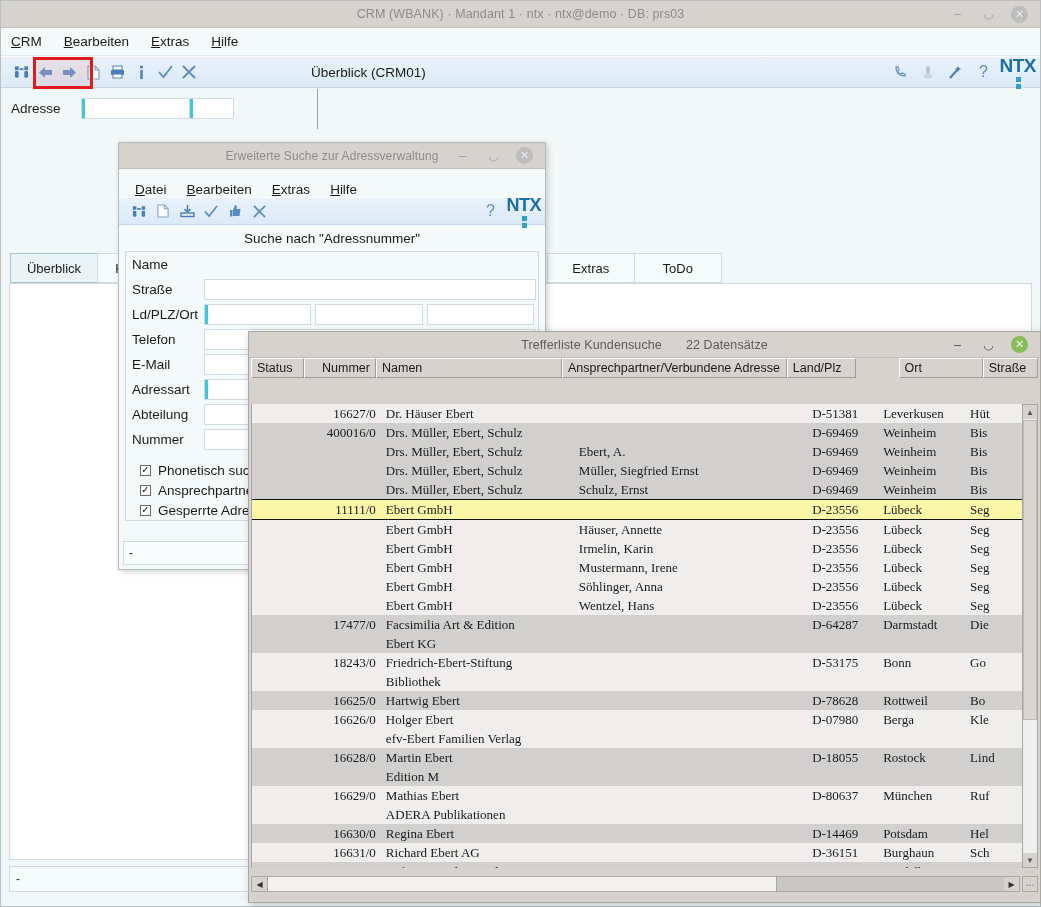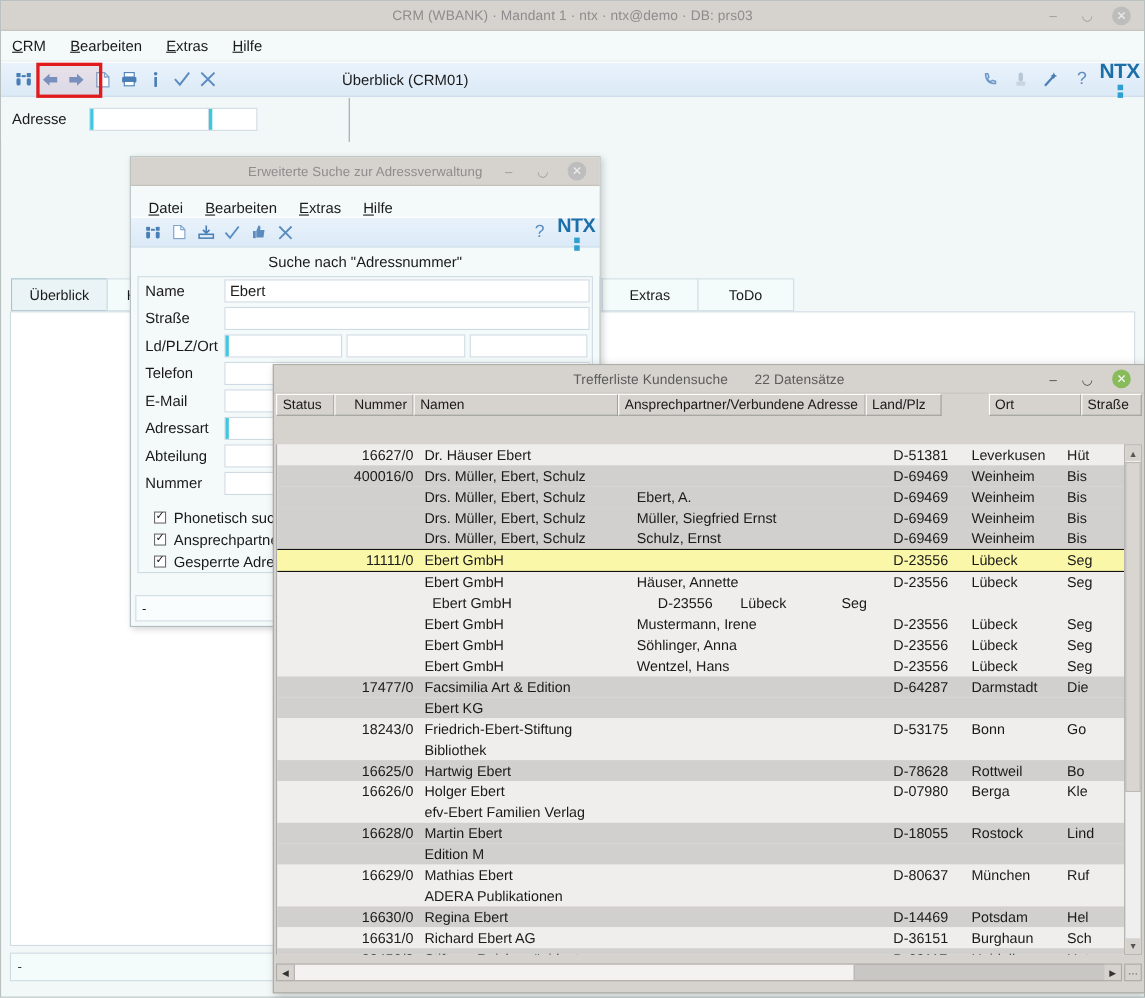--- a/index.html
+++ b/index.html
@@ -280,21 +280,21 @@
     cursor: default;
     white-space: nowrap; overflow: hidden;
   }
   .gh.num { justify-content: flex-end; }
   .grid-body {
     position: absolute; left: 2px; right: 18px; top: 46px; bottom: 34px;
     overflow: hidden;
     background: #efefef;
     border-left: 1px solid #a6a6a6;
   }
-  .grow { display: flex; }
+  .grow { display: flex; font-family: Liberation Serif, serif; }
   .grow.alt0 { background: #f0eeec; }
   .grow.alt1 { background: #d2d0ce; }
   .grow.sel {
     background: #fbf7a8;
     border-top: 1px solid #111;
     border-bottom: 1px solid #111;
   }
   .gc {
     font-size: 13px;
     padding: 0 5px;
@@ -563,23 +563,20 @@
           </span>
       </span>
     </div>
   </div>
 
   <div class="dlg-subtitle">Suche nach "Adressnummer"</div>
 
   <div class="form-table">
     <div class="form-row">
       <span class="flabel">Name</span>
-      <span class="finput">
-          <span>Ebert</span>
-        </span>
     </div>
     <div class="form-row">
       <span class="flabel">Straße</span>
       <span class="finput">
           <span></span>
         </span>
     </div>
     <div class="form-row">
       <span class="flabel">Ld/PLZ/Ort</span>
       <span class="finput-group">
@@ -726,20 +723,21 @@
           <div class="gc" style="width: 205px;">Ebert GmbH</div>
           <div class="gc" style="width: 248px;">Häuser, Annette</div>
           <div class="gc" style="width: 75px;">D-23556</div>
           <div class="gc" style="width: 92px;">Lübeck</div>
           <div class="gc" style="width: 60px;">Seg</div>
         </div>
         <div class="grow alt0">
           <div class="gc" style="width: 58px;"></div>
           <div class="gc num" style="width: 78px;"></div>
           <div class="gc" style="width: 205px;">Ebert GmbH</div>
+          <div class="gc" style="width: 248px;">Irmelin, Karin</div>
           <div class="gc" style="width: 75px;">D-23556</div>
           <div class="gc" style="width: 92px;">Lübeck</div>
           <div class="gc" style="width: 60px;">Seg</div>
         </div>
         <div class="grow alt0">
           <div class="gc" style="width: 58px;"></div>
           <div class="gc num" style="width: 78px;"></div>
           <div class="gc" style="width: 205px;">Ebert GmbH</div>
           <div class="gc" style="width: 248px;">Mustermann, Irene</div>
           <div class="gc" style="width: 75px;">D-23556</div>

